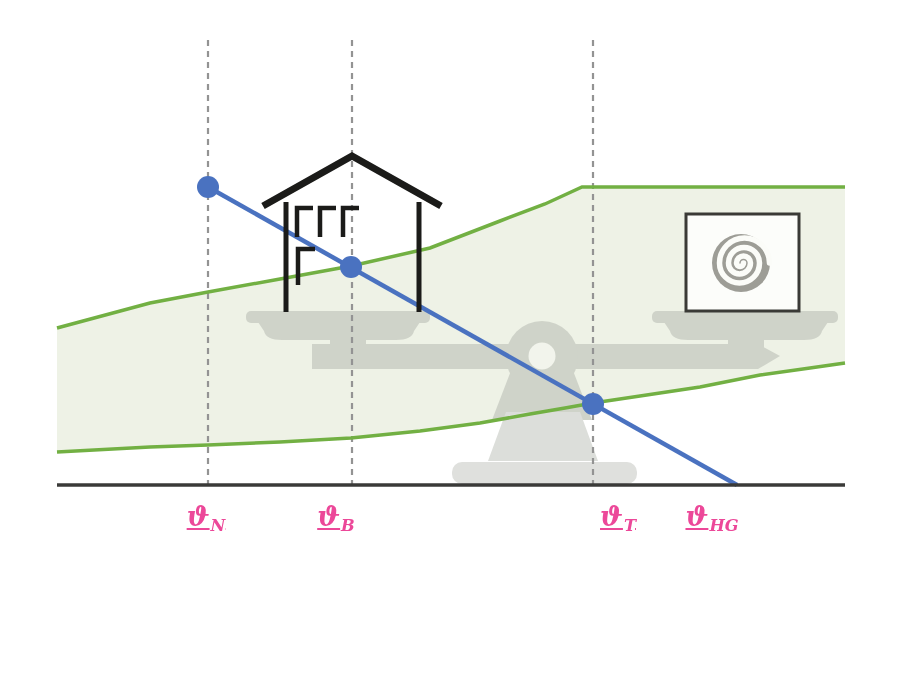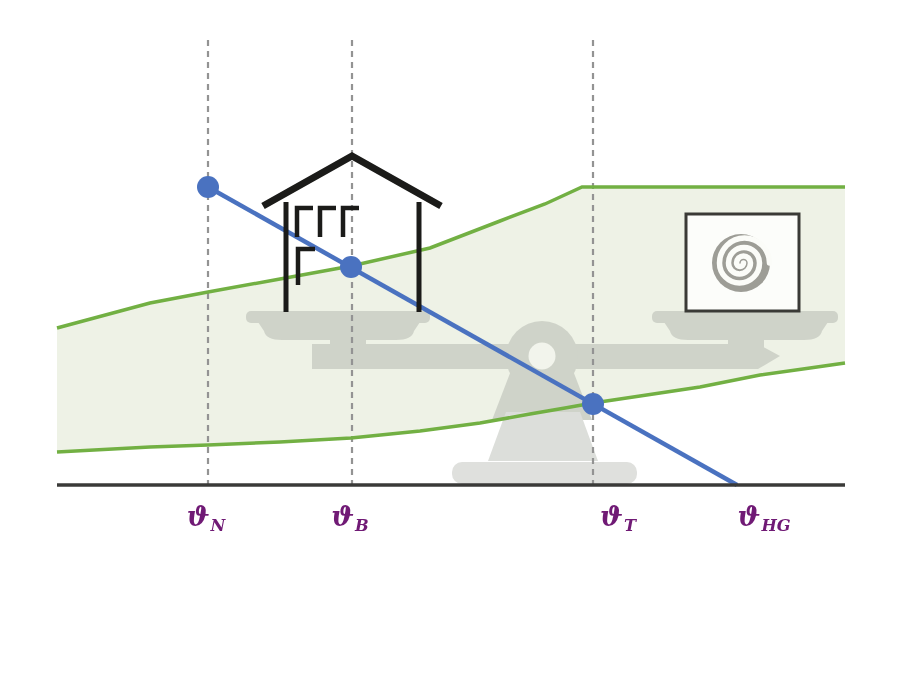--- a/index.html
+++ b/index.html
@@ -3,22 +3,22 @@
 <meta charset="utf-8">
 <style>
   html,body{margin:0;padding:0;background:#ffffff;}
   #stage{
     position:relative;width:900px;height:675px;background:#ffffff;overflow:hidden;
     font-family:"DejaVu Serif","Liberation Serif",serif;
   }
   #fig{position:absolute;left:0;top:0;}
   .axis-label{
     position:absolute;top:503px;transform:translateX(-50%);
-    font-style:italic;font-weight:700;font-size:27px;color:#701a75;
-    white-space:nowrap;line-height:1;
+    font-style:italic;font-weight:700;font-size:27px;color:#ec4899;
+    white-space:nowrap;line-height:1;text-decoration:underline;
   }
   .axis-label sub{
     font-size:0.60em;font-style:italic;font-weight:700;
     vertical-align:-0.30em;margin-left:1px;
   }
 </style>
 </head>
 <body>
 
 <div id="stage">
@@ -83,23 +83,23 @@
     <g fill="#4a72c0">
       <circle cx="208" cy="187" r="11"></circle>
       <circle cx="351" cy="267" r="11"></circle>
       <circle cx="593" cy="404" r="11"></circle>
     </g>
   </svg>
 
   <div class="axis-label" style="left:206px">
     <span>ϑ</span><sub>N</sub>
   </div>
-  <div class="axis-label" style="left:350px">
+  <div class="axis-label" style="left:336px">
     <span>ϑ</span><sub>B</sub>
   </div>
   <div class="axis-label" style="left:618px">
     <span>ϑ</span><sub>T</sub>
   </div>
-  <div class="axis-label" style="left:764px">
+  <div class="axis-label" style="left:712px">
     <span>ϑ</span><sub>HG</sub>
   </div>
 
 </div>
 
 </body></html>

